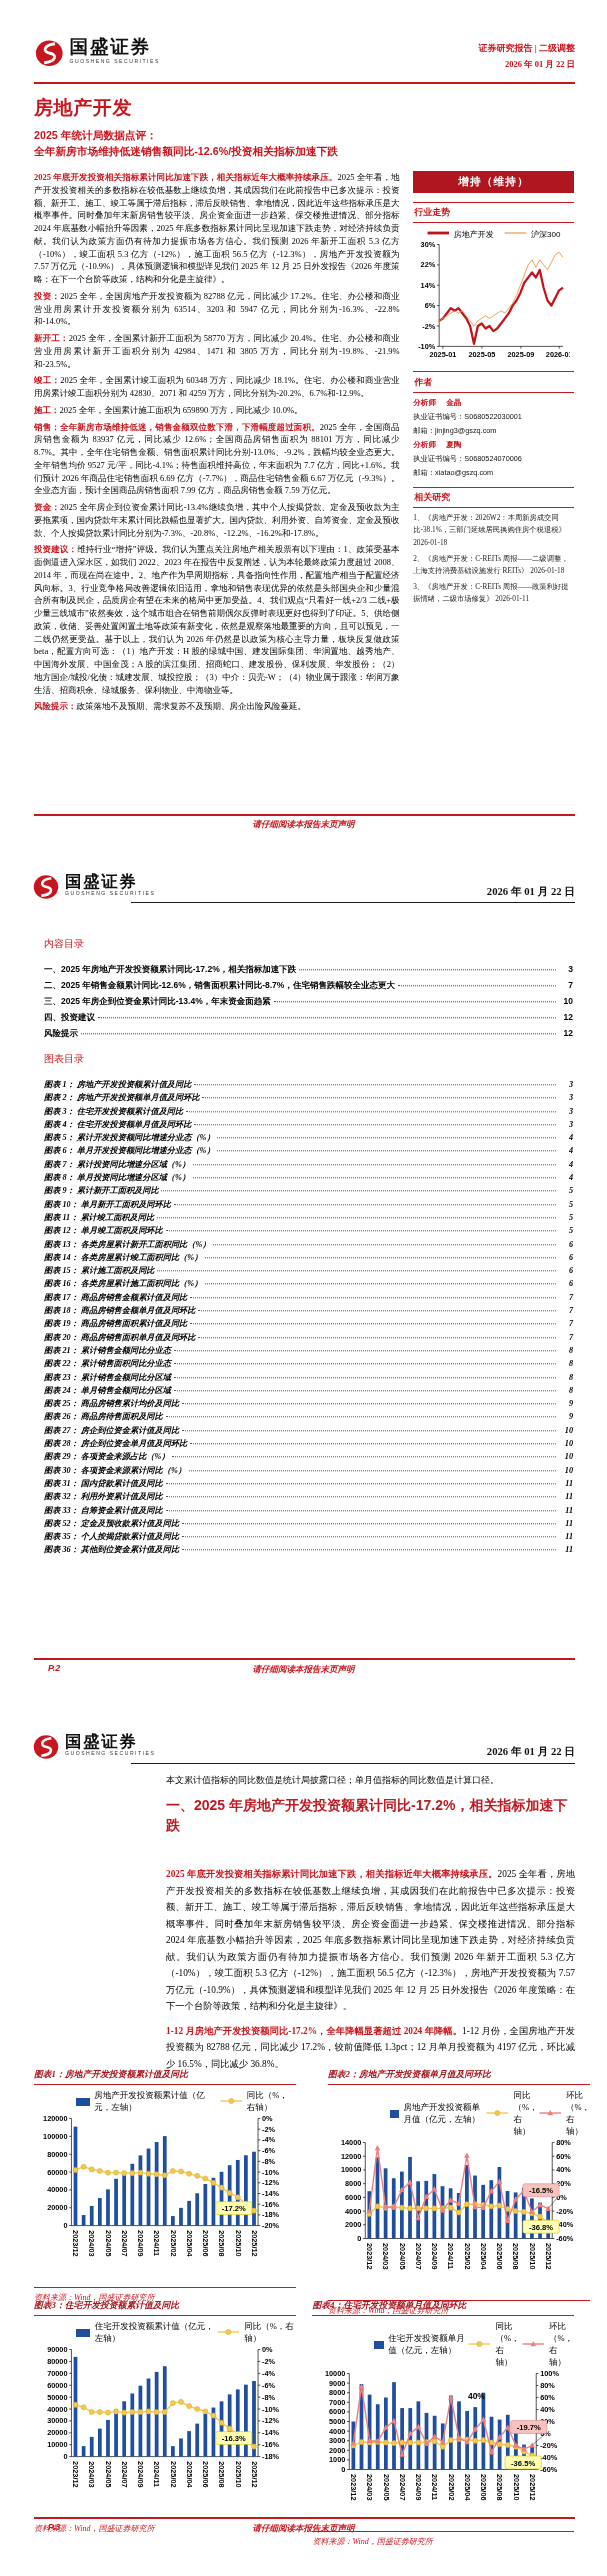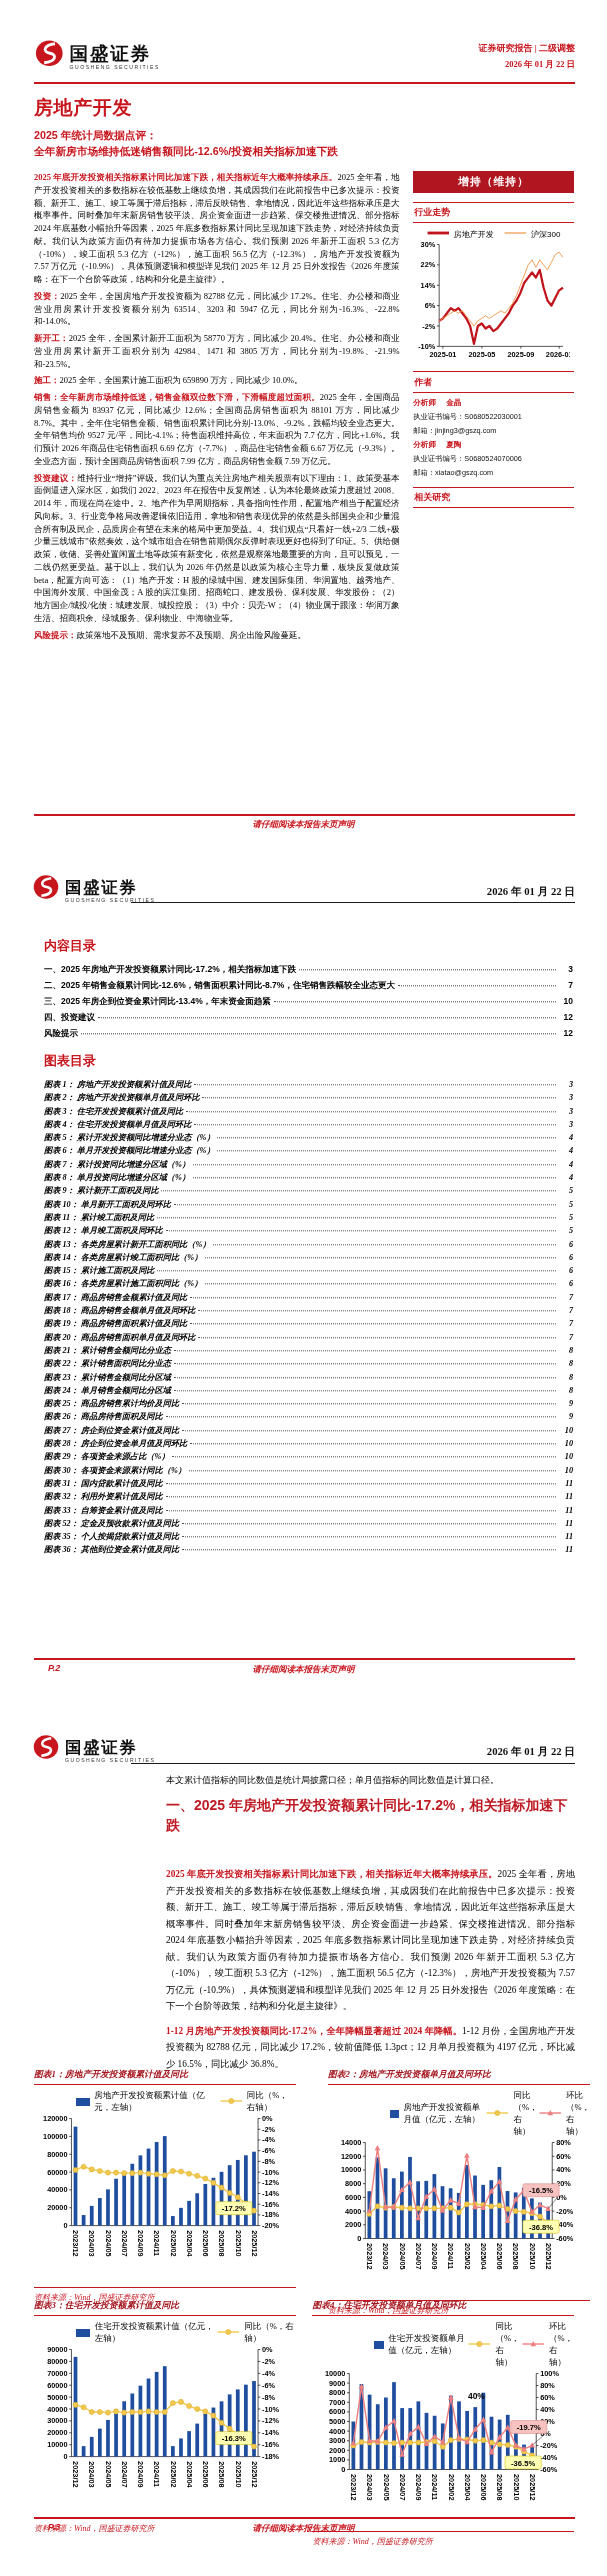--- a/index.html
+++ b/index.html
@@ -1,20 +1,20 @@
 <!DOCTYPE html>
 <html style="font-size:9px"><head>
 <meta charset="utf-8">
 <style>
   html,body{margin:0;padding:0;background:#fff;}
   body{width:607px;font-family:"Liberation Serif","DejaVu Serif",serif;color:#000;}
   .page{position:relative;width:607px;height:859px;overflow:hidden;background:#fff;}
   .abs{position:absolute;}
   
-  .logo{display:flex;align-items:flex-end;gap:5.1px;}
+  .logo{display:flex;align-items:flex-start;gap:5.1px;}
   .logo-txt{display:flex;flex-direction:column;line-height:1;}
   .logo-cn{font-family:"Liberation Sans",sans-serif;font-weight:bold;font-size:18.6px;letter-spacing:1.7px;color:#111;}
   .logo-en{font-family:"Liberation Sans",sans-serif;font-size:5.1px;letter-spacing:1.5px;color:#333;margin-top:2.3px;}
   
   .rpt-type{font-size:9px;font-weight:bold;color:#c8161e;text-align:right;}
   .rpt-date{font-size:8.5px;font-weight:bold;color:#c8161e;text-align:right;margin-top:3.4px;}
   .rule-red-thick{height:2.3px;background:#c8161e;}
   .title-industry{font-family:"Liberation Sans",sans-serif;font-size:19px;font-weight:bold;color:#c8161e;letter-spacing:0.6px;}
   .subtitle{font-family:"Liberation Sans",sans-serif;font-size:10.7px;font-weight:bold;color:#c8161e;line-height:1.45;}
   
@@ -30,21 +30,21 @@
   .author-name{color:#c8161e;font-weight:bold;}
   .author-meta{font-size:7.3px;color:#111;margin-top:4px;}
   .research-item{font-size:7.3px;color:#222;line-height:1.65;margin-top:4px;font-family:"Liberation Serif",serif;}
   
   .foot-rule{height:1.7px;background:#c8161e;}
   .disclaimer{color:#c8161e;font-weight:bold;font-style:italic;font-size:8.5px;text-align:center;}
   .pagenum{color:#c8161e;font-weight:bold;font-style:italic;font-size:9px;font-family:"Liberation Sans",sans-serif;}
   
   .hdr-date{font-size:10.7px;font-weight:bold;color:#111;}
   .rule-black{height:1.1px;background:#1a1a1a;}
-  .toc-title{font-size:13px;font-weight:bold;color:#c8161e;font-family:"Liberation Sans",sans-serif;}
+  .toc-title{font-size:10px;font-weight:normal;color:#c8161e;font-family:"Liberation Sans",sans-serif;}
   .toc-row{display:flex;align-items:baseline;font-family:"Liberation Sans",sans-serif;font-weight:bold;font-size:8.5px;height:16px;}
   .toc-dots{flex:1;margin:0 2.8px;border-bottom:1.1px dotted #444;transform:translateY(-1.7px);}
   .fig-row{display:flex;align-items:baseline;font-style:italic;font-size:8.2px;height:13.3px;font-family:"Liberation Serif",serif;}
   .fig-row .toc-dots{border-bottom:1.1px dotted #555;}
   .toc-num{width:14.7px;text-align:right;}
   
   .note-line{font-size:9px;}
   .sec-heading{font-family:"Liberation Sans",sans-serif;font-size:14px;font-weight:bold;color:#bf1a23;line-height:1.4;}
   .body3 p{margin:0 0 8px 0;font-size:9.3px;line-height:1.78;text-align:justify;}
   .body3 .lead{color:#c8161e;font-weight:bold;}
@@ -88,22 +88,24 @@
   <div class="abs subtitle" style="left:34px;top:128px;right:32px;">
     <div>2025 年统计局数据点评：</div>
     <div>全年新房市场维持低迷销售额同比-12.6%/投资相关指标加速下跌</div>
   </div>
 
   <div class="abs cols" style="left:34px;top:171px;right:33px;">
     <div class="leftcol" id="cover-paragraphs">
         <p><span class="lead">2025 年底开发投资相关指标累计同比加速下跌，相关指标近年大概率持续承压。</span><span>2025 全年看，地产开发投资相关的多数指标在较低基数上继续负增，其成因我们在此前报告中已多次提示：投资额、新开工、施工、竣工等属于滞后指标，滞后反映销售、拿地情况，因此近年这些指标承压是大概率事件。同时叠加年末新房销售较平淡、房企资金面进一步趋紧、保交楼推进情况、部分指标 2024 年底基数小幅抬升等因素，2025 年底多数指标累计同比呈现加速下跌走势，对经济持续负贡献。我们认为政策方面仍有待加力提振市场各方信心。我们预测 2026 年新开工面积 5.3 亿方（-10%），竣工面积 5.3 亿方（-12%），施工面积 56.5 亿方（-12.3%），房地产开发投资额为 7.57 万亿元（-10.9%），具体预测逻辑和模型详见我们 2025 年 12 月 25 日外发报告《2026 年度策略：在下一个台阶等政策，结构和分化是主旋律》。</span></p>
         <p><span class="lead">投资：</span><span>2025 全年，全国房地产开发投资额为 82788 亿元，同比减少 17.2%。住宅、办公楼和商业营业用房累计开发投资额分别为 63514、3203 和 5947 亿元，同比分别为-16.3%、-22.8%和-14.0%。</span></p>
         <p><span class="lead">新开工：</span><span>2025 全年，全国累计新开工面积为 58770 万方，同比减少 20.4%。住宅、办公楼和商业营业用房累计新开工面积分别为 42984、1471 和 3805 万方，同比分别为-19.8%、-21.9%和-23.5%。</span></p>
+        <p><span class="lead">竣工：</span><span>2025 全年，全国累计竣工面积为 60348 万方，同比减少 18.1%。住宅、办公楼和商业营业用房累计竣工面积分别为 42830、2071 和 4259 万方，同比分别为-20.2%、6.7%和-12.9%。</span></p>
         <p><span class="lead">施工：</span><span>2025 全年，全国累计施工面积为 659890 万方，同比减少 10.0%。</span></p>
         <p><span class="lead">销售：全年新房市场维持低迷，销售金额双位数下滑，下滑幅度超过面积。</span><span>2025 全年，全国商品房销售金额为 83937 亿元，同比减少 12.6%；全国商品房销售面积为 88101 万方，同比减少 8.7%。其中，全年住宅销售金额、销售面积累计同比分别-13.0%、-9.2%，跌幅均较全业态更大。全年销售均价 9527 元/平，同比-4.1%；待售面积维持高位，年末面积为 7.7 亿方，同比+1.6%。我们预计 2026 年商品住宅销售面积 6.69 亿方（-7.7%），商品住宅销售金额 6.67 万亿元（-9.3%）。全业态方面，预计全国商品房销售面积 7.99 亿方，商品房销售金额 7.59 万亿元。</span></p>
+        <p><span class="lead">资金：</span><span>2025 全年房企到位资金累计同比-13.4%继续负增，其中个人按揭贷款、定金及预收款为主要拖累项，国内贷款年末累计同比跌幅也显著扩大。国内贷款、利用外资、自筹资金、定金及预收款、个人按揭贷款累计同比分别为-7.3%、-20.8%、-12.2%、-16.2%和-17.8%。</span></p>
         <p><span class="lead">投资建议：</span><span>维持行业“增持”评级。我们认为重点关注房地产相关股票有以下理由：1、政策受基本面倒逼进入深水区，如我们 2022、2023 年在报告中反复阐述，认为本轮最终政策力度超过 2008、2014 年，而现在尚在途中。2、地产作为早周期指标，具备指向性作用，配置地产相当于配置经济风向标。3、行业竞争格局改善逻辑依旧适用，拿地和销售表现优异的依然是头部国央企和少量混合所有制及民企，品质房企有望在未来的格局中更加受益。4、我们观点“只看好一线+2/3 二线+极少量三线城市”依然奏效，这个城市组合在销售前期偶尔反弹时表现更好也得到了印证。5、供给侧政策，收储、妥善处置闲置土地等政策有新变化，依然是观察落地最重要的方向，且可以预见，一二线仍然更受益。基于以上，我们认为 2026 年仍然是以政策为核心主导力量，板块反复做政策 beta，配置方向可选：（1）地产开发：H 股的绿城中国、建发国际集团、华润置地、越秀地产、中国海外发展、中国金茂；A 股的滨江集团、招商蛇口、建发股份、保利发展、华发股份；（2）地方国企/城投/化债：城建发展、城投控股；（3）中介：贝壳-W；（4）物业属于跟涨：华润万象生活、招商积余、绿城服务、保利物业、中海物业等。</span></p>
         <p><span class="lead">风险提示：</span><span>政策落地不及预期、需求复苏不及预期、房企出险风险蔓延。</span></p>
       </div>
     <div class="sidebar">
       <div class="rating-banner">增持（维持）</div>
       <div class="side-h">行业走势</div>
       <div style="margin-top:5.6px;">
         <div class="fig-legend center" style="font-size:8px;">
             <div class="leg-row">
               <span><svg width="22.6" height="8" viewBox="0 0 40 14">
@@ -148,20 +150,25 @@
       <div class="side-h">作者</div>
       <div id="authors">
           <div class="author-row"><span class="author-role">分析师</span><span class="author-name">金晶</span></div>
           <div class="author-meta">执业证书编号：S0680522030001</div>
           <div class="author-meta">邮箱：jinjing3@gszq.com</div>
           <div class="author-row"><span class="author-role">分析师</span><span class="author-name">夏陶</span></div>
           <div class="author-meta">执业证书编号：S0680524070006</div>
           <div class="author-meta">邮箱：xiatao@gszq.com</div>
         </div>
       <div class="side-h">相关研究</div>
+      <div id="research-list">
+          <div class="research-item">1、《房地产开发：2026W2：本周新房成交同比-38.1%，三部门延续居民换购住房个税退税》 2026-01-18</div>
+          <div class="research-item">2、《房地产开发：C-REITs 周报——二级调整，上海支持消费基础设施发行 REITs》 2026-01-18</div>
+          <div class="research-item">3、《房地产开发：C-REITs 周报——政策利好提振情绪，二级市场修复》 2026-01-11</div>
+        </div>
     </div>
   </div>
 
   <div class="abs foot-rule" style="left:34px;right:32px;top:814px;"></div>
   <div class="abs disclaimer" style="left:0;right:0;top:819px;">请仔细阅读本报告末页声明</div>
 </section>
 
 <section class="page">
   <div class="abs logo" style="left:32px;top:13.6px;">
     <span>

